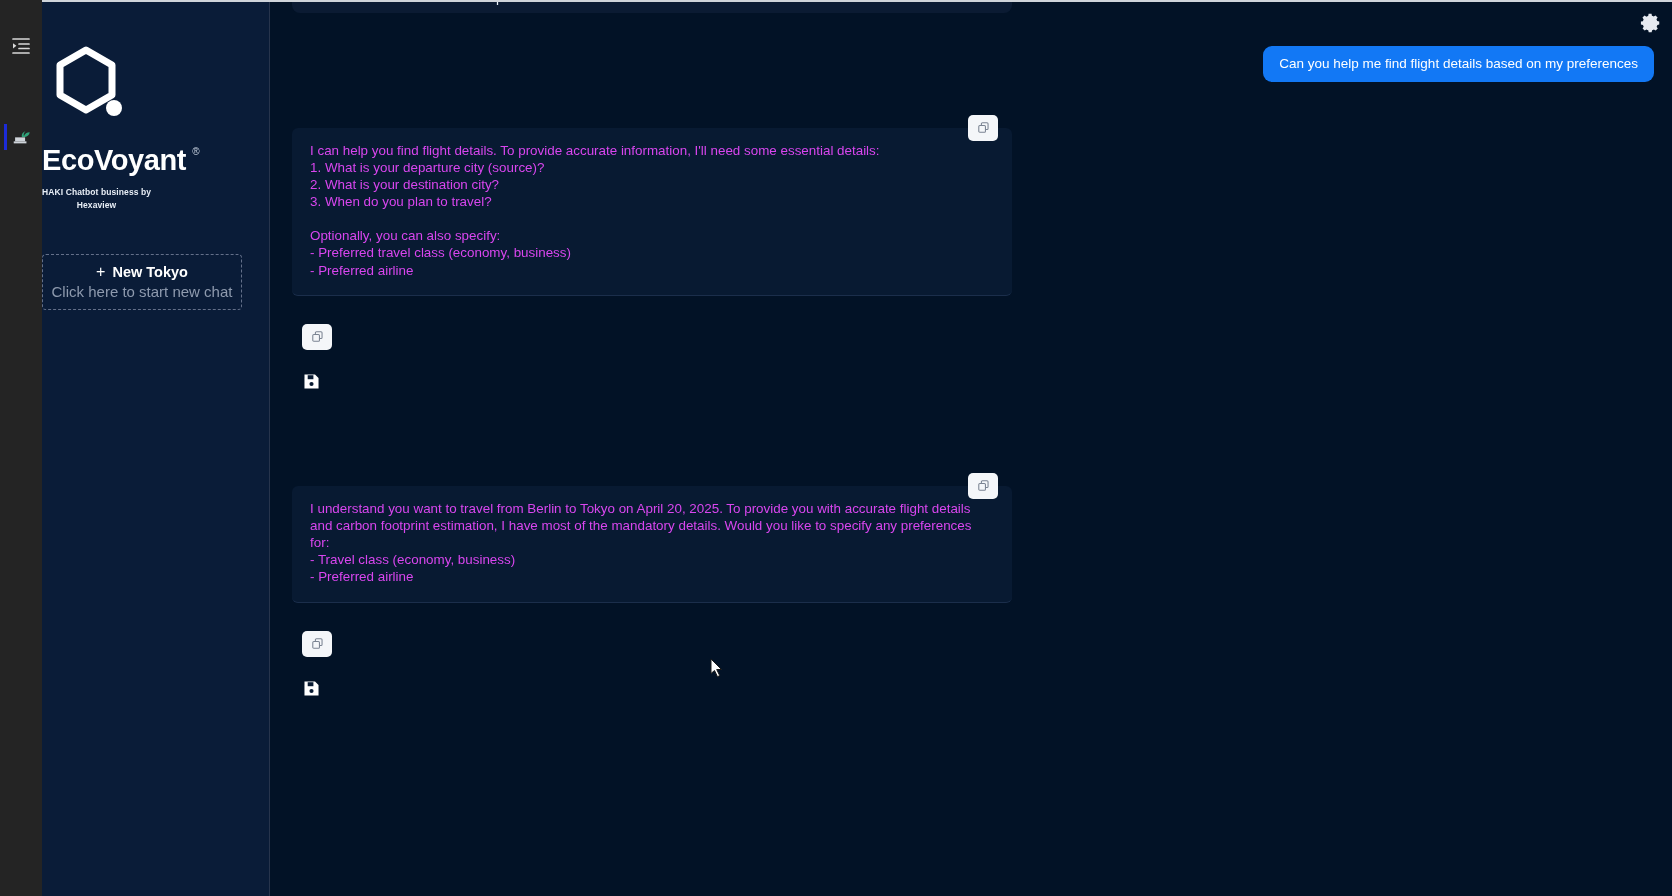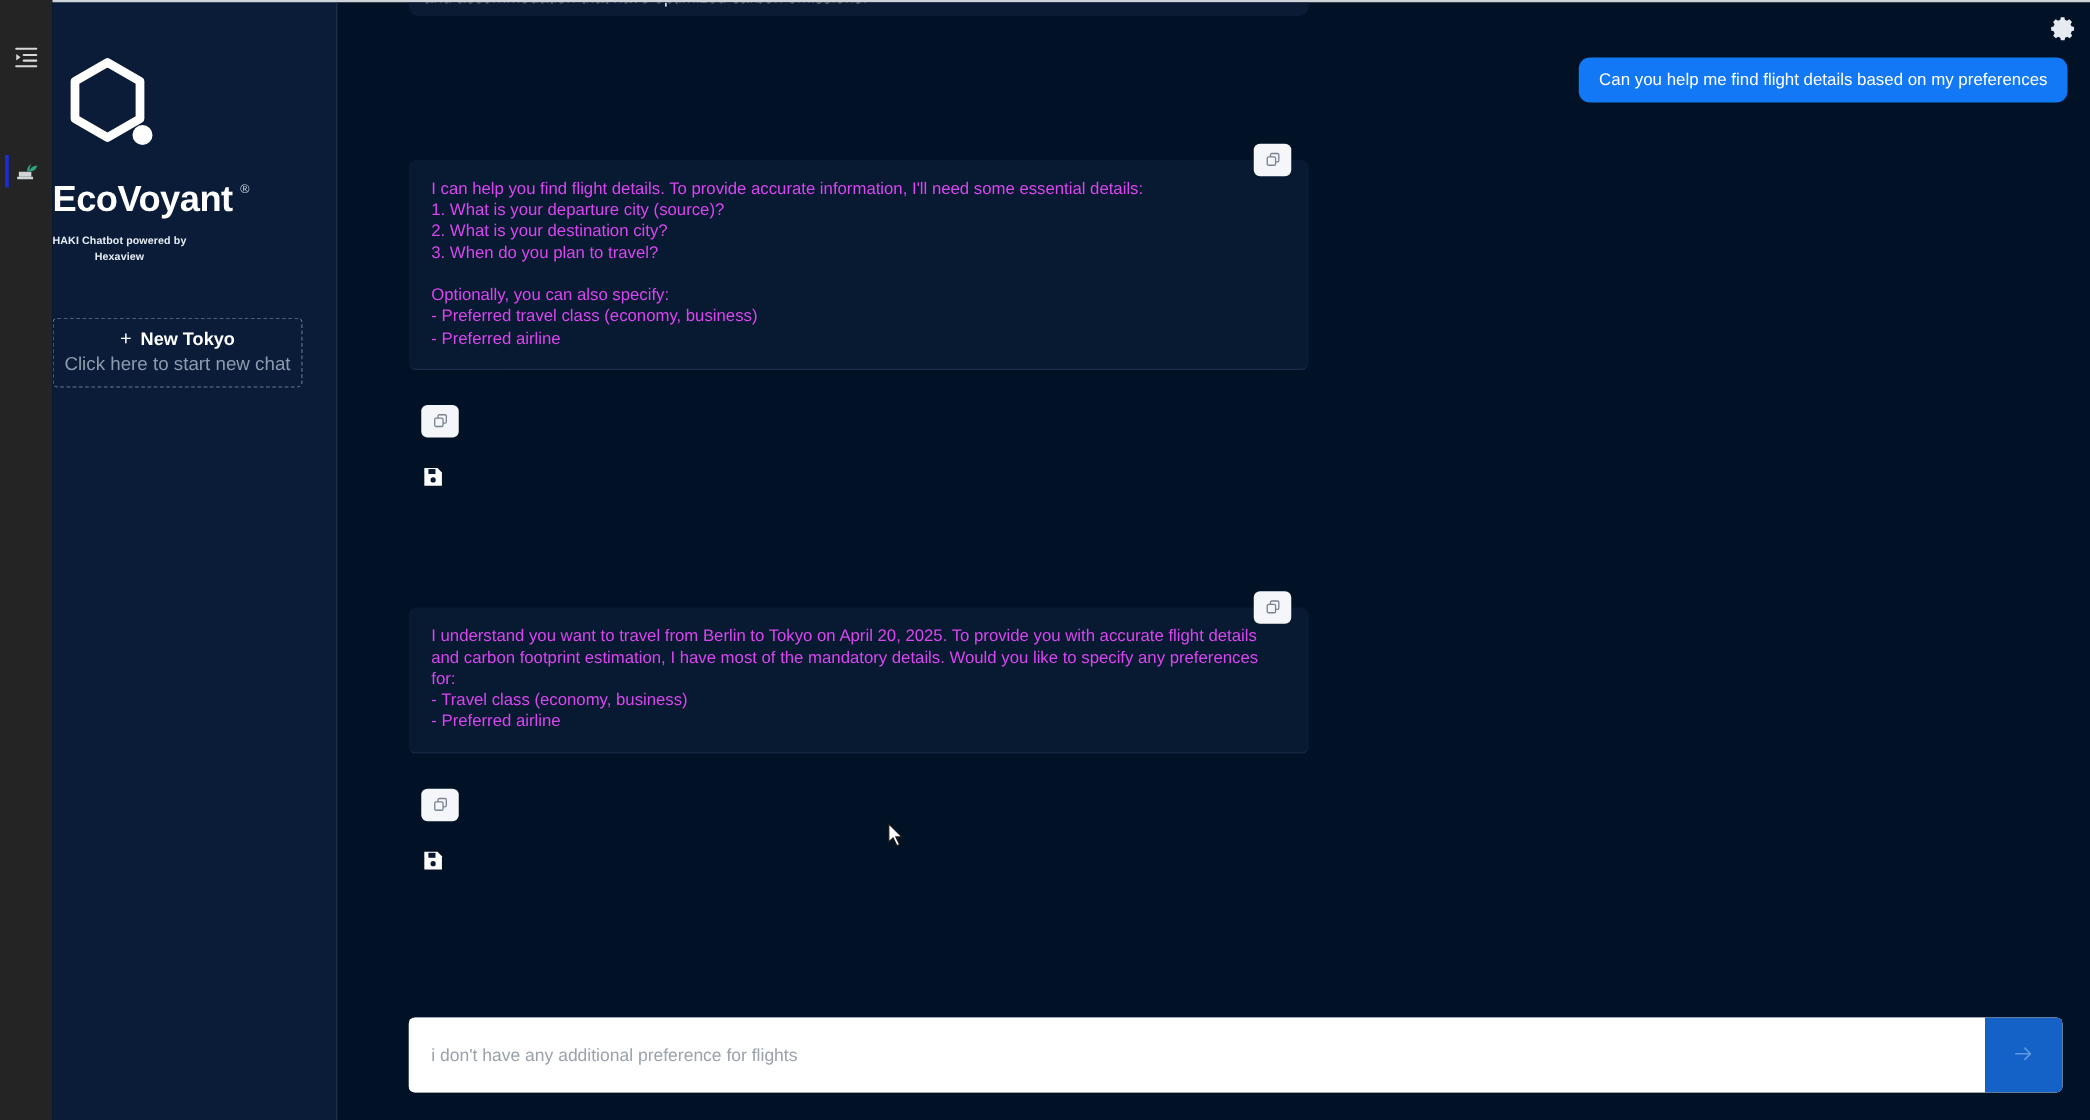--- a/index.html
+++ b/index.html
@@ -194,21 +194,20 @@
   .newchat-sub { font-size: 15px; color: #8e9aae; }
 
   
   .chat-col {
     flex: 1;
     min-width: 0;
     position: relative;
     display: flex;
     flex-direction: column;
     background: #021226;
-    padding-left: 35px;
   }
   .gear {
     position: absolute;
     top: 10px;
     right: 10px;
     width: 22px;
     height: 22px;
     color: #e6eaf1;
     z-index: 6;
     cursor: pointer;
@@ -381,21 +380,21 @@
           <svg width="96" height="96" viewBox="0 0 96 96" fill="none">
             <path d="M44 12L70 27v30L44 72 18 57V27z" stroke="#ffffff" stroke-width="7" stroke-linejoin="round"></path>
             <circle cx="72" cy="70" r="8" fill="#ffffff"></circle>
           </svg>
         </div>
         <div class="brand-name">
           <span>EcoVoyant</span>
           <span class="reg">®</span>
         </div>
         <div class="brand-sub">
-          <span>HAKI Chatbot powered by</span>
+          <span>HAKI Chatbot business by</span>
           <span class="co">Hexaview</span>
         </div>
         <div class="newchat">
           <div class="newchat-top">
             <span class="plus-sign">+</span>
             <span>New Tokyo</span>
           </div>
           <div class="newchat-sub">Click here to start new chat</div>
         </div>
       </div>
@@ -492,32 +491,20 @@
               <svg width="19" height="19" viewBox="0 0 20 20" fill="#ffffff">
                 <path d="M2.6 2.6h11.1L17.4 6.3v11.1H2.6z"></path>
                 <rect x="6" y="3.4" width="6" height="4.2" fill="#081a32"></rect>
                 <circle cx="10" cy="12.6" r="2.2" fill="#081a32"></circle>
               </svg>
             </div>
           </div>
 
         </div>
 
-        <div class="composer-wrap">
-          <div class="composer">
-            <input class="composer-input" type="text" value="i don't have any additional preference for flights" style="">
-            <button class="send-btn">
-              <span>
-                <svg width="18" height="18" viewBox="0 0 20 20" fill="none" stroke="#5f9ae0" stroke-width="1.4">
-                  <path d="M3 10h13M11 5l5 5-5 5" stroke-linecap="round" stroke-linejoin="round"></path>
-                </svg>
-              </span>
-            </button>
-          </div>
-        </div>
 
       </div>
     </div>
   </div>
 
   <div class="mouse-cursor">
     <svg width="14" height="20" viewBox="0 0 14 20">
       <path d="M1 1l10.5 10.5H6.7l3 6.1-2.2 1.1-3-6.2-3.5 3z" fill="#ffffff" stroke="#1a1a1a" stroke-width="1"></path>
     </svg>
   </div>

